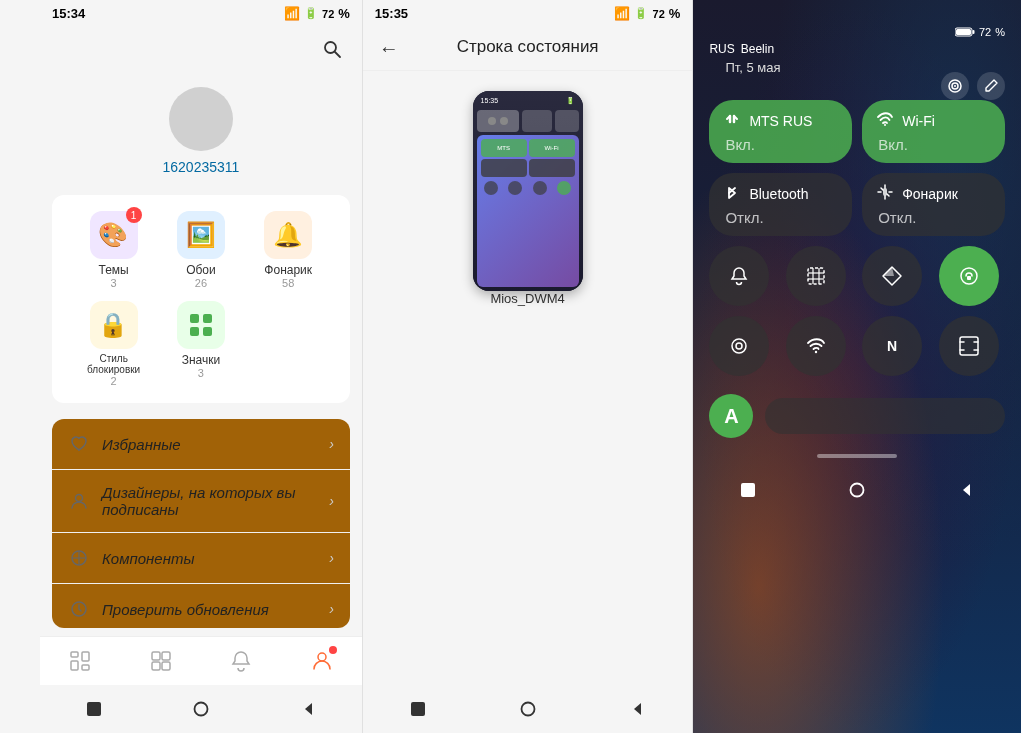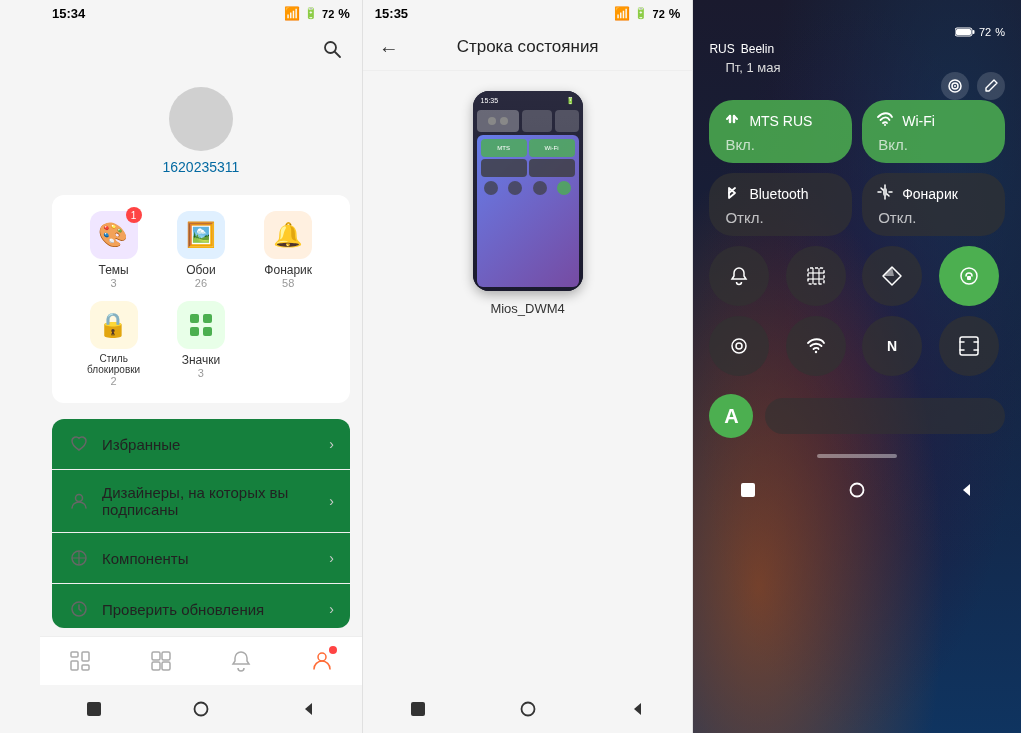--- a/index.html
+++ b/index.html
@@ -109,24 +109,25 @@
       color: #333;
       text-align: center;
     }
 
     .grid-count {
       font-size: 11px;
       color: #999;
     }
 
     .menu-section {
-      background: #15803d;
+      background: #a16207;
       margin: 8px 12px;
       border-radius: 12px;
       overflow: hidden;
+      font-style: italic;
     }
 
     .menu-item {
       display: flex;
       align-items: center;
       padding: 14px 16px;
       cursor: pointer;
       border-bottom: 1px solid #f0f0f0;
     }
 
@@ -253,21 +254,21 @@
       width: 110px;
       height: 200px;
       border-radius: 16px;
       overflow: hidden;
       background: #1a1a2e;
       position: relative;
       box-shadow: 0 4px 12px rgba(0,0,0,0.3);
     }
 
     .preview-label {
-      margin-top: 10px;
+      margin-top: 0;
       font-size: 13px;
       color: #333;
     }
 
     
     .panel3 {
       width: 341px;
       height: 733px;
       background: #1a1a1a;
       display: flex;
@@ -747,21 +748,21 @@
           <rect x="17.5" y="3" width="2" height="4" rx="1" fill="white"></rect>
           <rect x="1" y="2" width="15" height="6" rx="1.5" fill="white"></rect>
         </svg>
         <span>72</span>
         <span>%</span>
       </div>
     </div>
 
     <div style="display:flex;justify-content:space-between;align-items:flex-start;padding:0 16px;">
       <div>
-        <div class="cc-date">Пт, 1 мая</div>
+        <div class="cc-date">Пт, 5 мая</div>
       </div>
       <div style="display:flex;gap:8px;padding-top:12px;">
         <div class="cc-header-icon">
           <svg width="16" height="16" viewBox="0 0 16 16" fill="none">
             <circle cx="8" cy="8" r="6" stroke="white" stroke-width="1.5"></circle>
             <circle cx="8" cy="8" r="3" stroke="white" stroke-width="1.5"></circle>
             <circle cx="8" cy="8" r="1" fill="white"></circle>
           </svg>
         </div>
         <div class="cc-header-icon">

